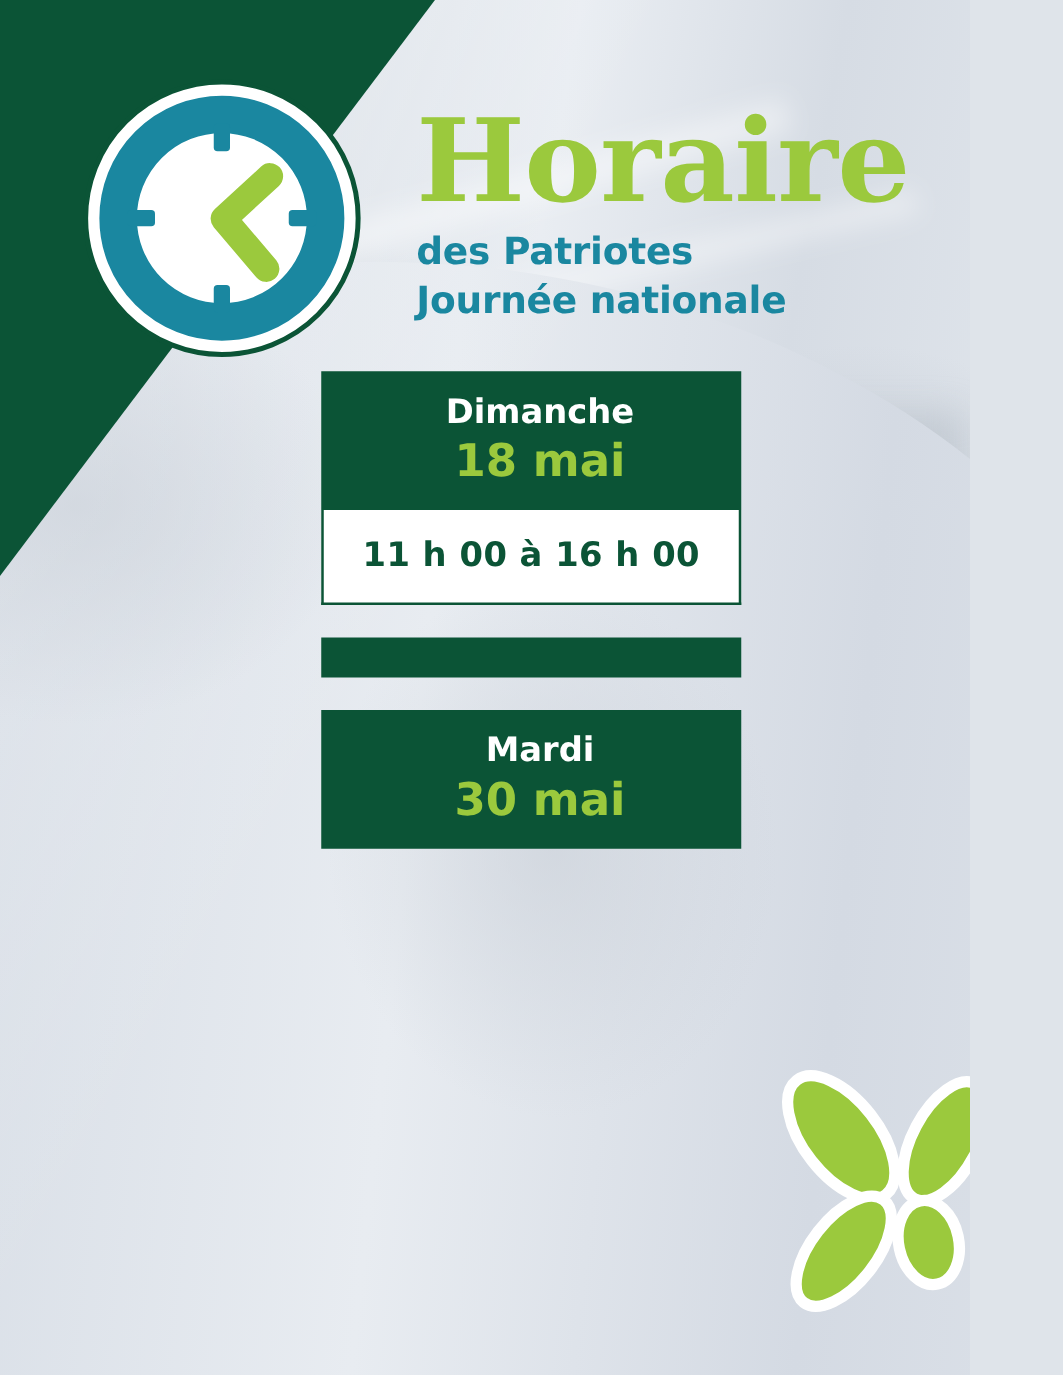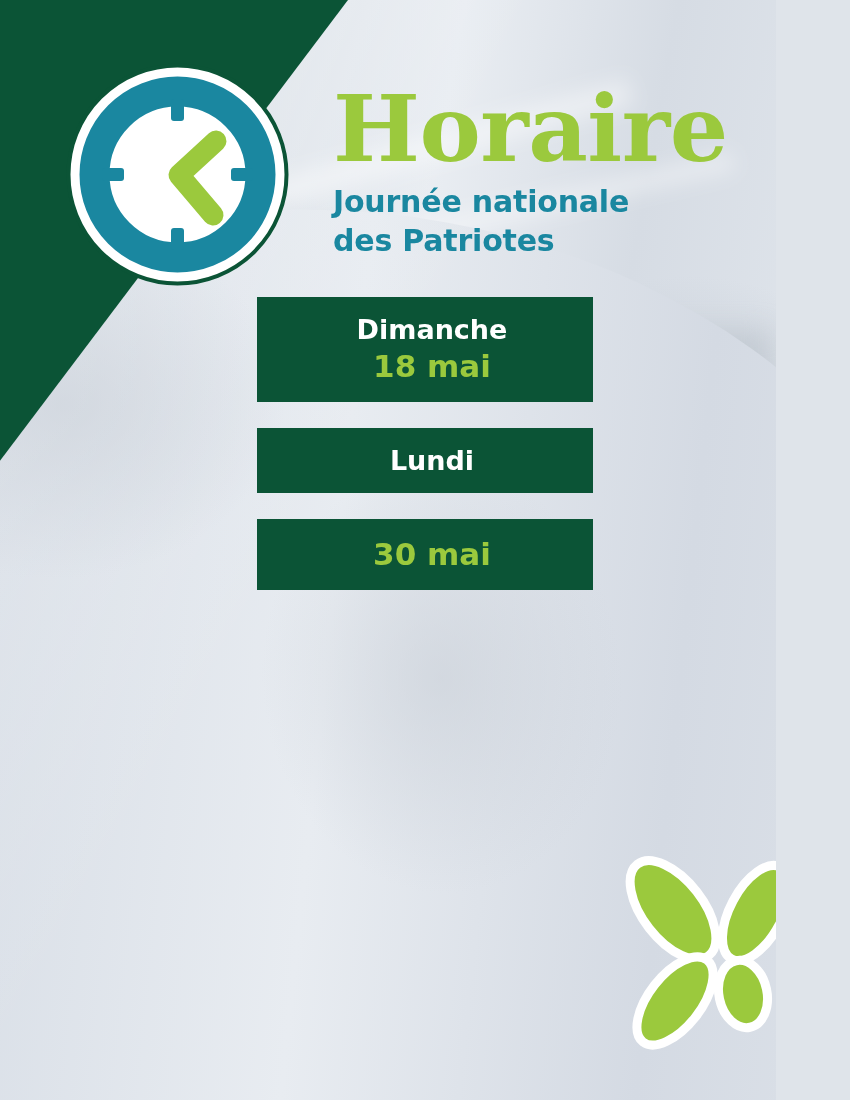--- a/index.html
+++ b/index.html
@@ -135,21 +135,21 @@
   .card-day {
     font-family: "DejaVu Sans", "Liberation Sans", sans-serif;
     font-weight: bold;
     font-size: 27px;
     color: #ffffff;
     line-height: 1.25;
   }
   .card-date {
     font-family: "DejaVu Sans", "Liberation Sans", sans-serif;
     font-weight: bold;
-    font-size: 31px;
+    font-size: 36px;
     color: #9bc93d;
     line-height: 1.25;
   }
   .card-body {
     background: #ffffff;
     border: 2px solid #0b5436;
     border-top: none;
     text-align: center;
     padding: 21px 8px 22px 8px;
   }
@@ -200,42 +200,45 @@
       <rect x="105" y="165" width="13" height="22" rx="3" fill="#1a87a0"></rect>
       <rect x="36" y="105" width="22" height="13" rx="3" fill="#1a87a0"></rect>
       <rect x="165" y="105" width="22" height="13" rx="3" fill="#1a87a0"></rect>
       <path d="M 150 78 L 113 112 L 147 152" fill="none" stroke="#9bc93d" stroke-width="21" stroke-linecap="round" stroke-linejoin="round"></path>
     </svg>
   </div>
 
   <div class="headline">
     <div class="title">Horaire</div>
     <div class="subtitle">
+      <div>des Patriotes</div>
       <div>Journée nationale</div>
-      <div>des Patriotes</div>
     </div>
   </div>
 
   <div class="cards">
 
     <div class="card">
       <div class="card-head">
         <div class="card-day">Dimanche</div>
         <div class="card-date">18 mai</div>
       </div>
+      <div class="card-body">
+        <div class="card-hours">11 h 00 à 16 h 00</div>
+      </div>
     </div>
 
     <div class="card">
       <div class="card-head">
-        <div class="card-day">Lundi</div>
       </div>
     </div>
 
     <div class="card">
       <div class="card-head">
+        <div class="card-day">Mardi</div>
         <div class="card-date">30 mai</div>
       </div>
     </div>
 
   </div>
 
   <div class="butterfly">
     <svg viewBox="0 0 200 200" width="200" height="200">
       <g>
         <ellipse cx="58" cy="55" rx="30" ry="58" transform="rotate(-38 58 55)" fill="#9bc93d" stroke="#ffffff" stroke-width="9"></ellipse>

